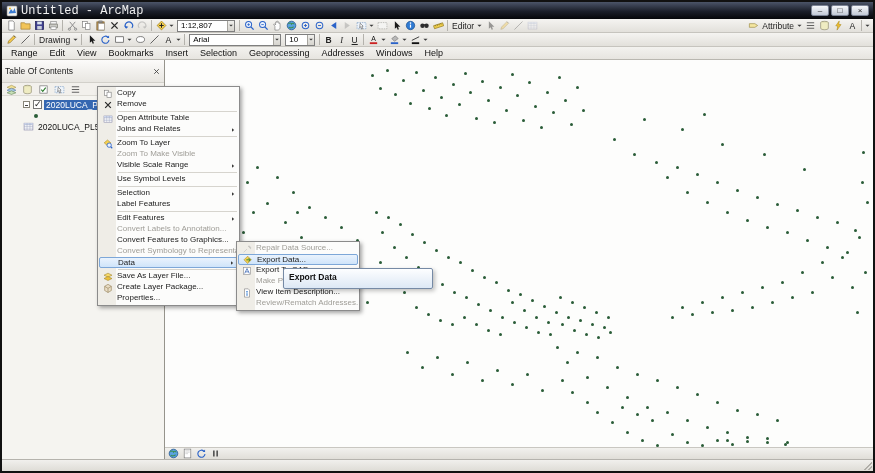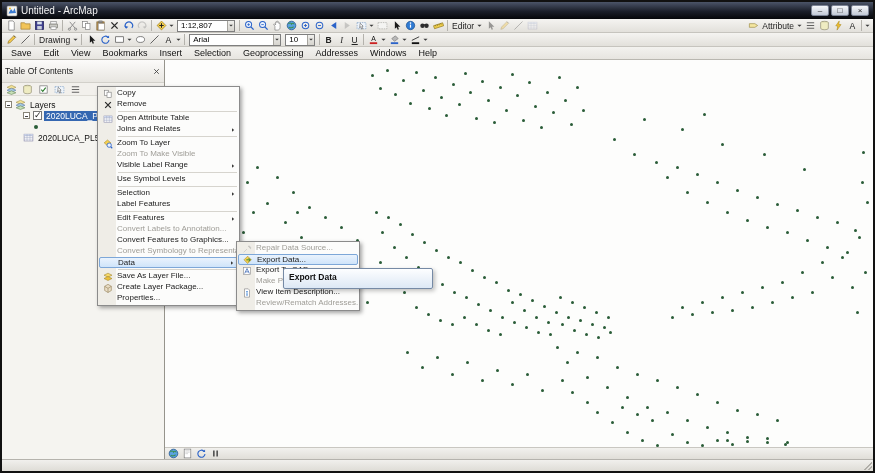--- a/index.html
+++ b/index.html
@@ -1,21 +1,21 @@
 <!DOCTYPE html>
 <html style="--dot: #2a5d38;"><head>
 <meta charset="utf-8">
 <style>
   * { box-sizing: border-box; }
   body { margin:0; background:#9aa0a8; font-family:"Liberation Sans",sans-serif; }
   #window { position:relative; width:875px; height:473px; border:2px solid #111; background:#e8e6e1; overflow:hidden; }
 
   
   #titlebar { height:17px; background:linear-gradient(#4b5468,#1b1f2a 55%,#06070a); display:flex; align-items:center; gap:3px; padding:0 4px; }
-  #title-text { color:#f2f2f2; font-size:10px; }
+  #title-text { color:#f2f2f2; font-size:12px;font-family:Liberation Mono, monospace; }
   #win-btns { margin-left:auto; display:flex; gap:2px; }
   .wbtn { width:18px; height:11px; font-size:8px; line-height:9px; text-align:center; color:#1a1a1a; background:linear-gradient(#f5f7fa,#c2c9d6); border:1px solid #7c8496; border-radius:2px; }
   .ic12 svg { width:12px; height:12px; display:block; }
   .ic10 svg { width:9px; height:9px; display:block; }
 
   
   .tbrow { height:14px; display:flex; align-items:center; background:linear-gradient(#f5f4f1,#e2e0db); border-bottom:1px solid #c6c4be; padding:0 2px; }
   .tbi { width:14px; height:13px; display:inline-flex; align-items:center; justify-content:center; flex:none; border-radius:2px; }
   .tbi svg { width:11px; height:11px; display:block; }
   .tbi.dis { opacity:.4; }
@@ -460,21 +460,21 @@
         </svg>
       </span>
       <span class="ddw">
         <svg viewBox="0 0 12 12">
           <path d="M2.4 4.6h7.2L6 8.2z" fill="#3a3a3a"></path>
         </svg>
       </span>
       <span class="tbspacer"></span>
     </div>
   <div id="menubar">
-      <span class="mtop">Save</span>
+      <span class="mtop">Range</span>
       <span class="mtop">Edit</span>
       <span class="mtop">View</span>
       <span class="mtop">Bookmarks</span>
       <span class="mtop">Insert</span>
       <span class="mtop">Selection</span>
       <span class="mtop">Geoprocessing</span>
       <span class="mtop">Addresses</span>
       <span class="mtop">Windows</span>
       <span class="mtop">Help</span>
     </div>
@@ -515,31 +515,20 @@
               <path d="M4.6 3.6l3.2 3.2H6.4l1 2.6-1.2.5-1-2.6-1.3 1.3z" fill="#fff" stroke="#333" stroke-width=".5"></path>
             </svg>
           </span>
           <span class="tbi">
             <svg viewBox="0 0 12 12">
               <path d="M2 3h8M2 6h8M2 9h8" stroke="#555" stroke-width="1"></path>
             </svg>
           </span>
         </div>
       <div id="toc-tree">
-          <div class="trow" style="padding-left: 3px;">
-            <span class="texp"></span>
-            <span class="tic">
-              <svg viewBox="0 0 12 12">
-                <path d="M6 1.4l4.8 2.2L6 5.8 1.2 3.6z" fill="#f2e398" stroke="#9a8a40" stroke-width=".6"></path>
-                <path d="M6 4.6l4.8 2.2L6 9 1.2 6.8z" fill="#a8cce8" stroke="#4a6a9a" stroke-width=".6"></path>
-                <path d="M6 7.4l4.8 2.2L6 11.4 1.2 9.6z" fill="#c8e0b8" stroke="#5a7a4a" stroke-width=".6"></path>
-              </svg>
-            </span>
-            <span class="tlabel">Layers</span>
-          </div>
           <div class="trow sel" style="padding-left: 21px;">
             <span class="texp"></span>
             <span class="tcheck"></span>
             <span class="tlabel">2020LUCA_PL5127200_ad...</span>
           </div>
           <div class="trow" style="padding-left: 30px;">
             <span class="tsym"></span>
           </div>
           <div class="trow" style="padding-left: 21px;">
             <span class="tic">
@@ -869,21 +858,21 @@
           </svg>
         </span>
         <span class="mlabel">Zoom To Layer</span>
       </div>
       <div class="mitem dis">
         <span class="mico"></span>
         <span class="mlabel">Zoom To Make Visible</span>
       </div>
       <div class="mitem">
         <span class="mico"></span>
-        <span class="mlabel">Visible Label Range</span>
+        <span class="mlabel">Visible Scale Range</span>
         <span class="marrow">
           <svg viewBox="0 0 12 12">
             <path d="M4 2.4L8.4 6 4 9.6z" fill="#3a3a3a"></path>
           </svg>
         </span>
       </div>
       <div class="msep"></div>
       <div class="mitem">
         <span class="mico"></span>
         <span class="mlabel">Use Symbol Levels</span>

